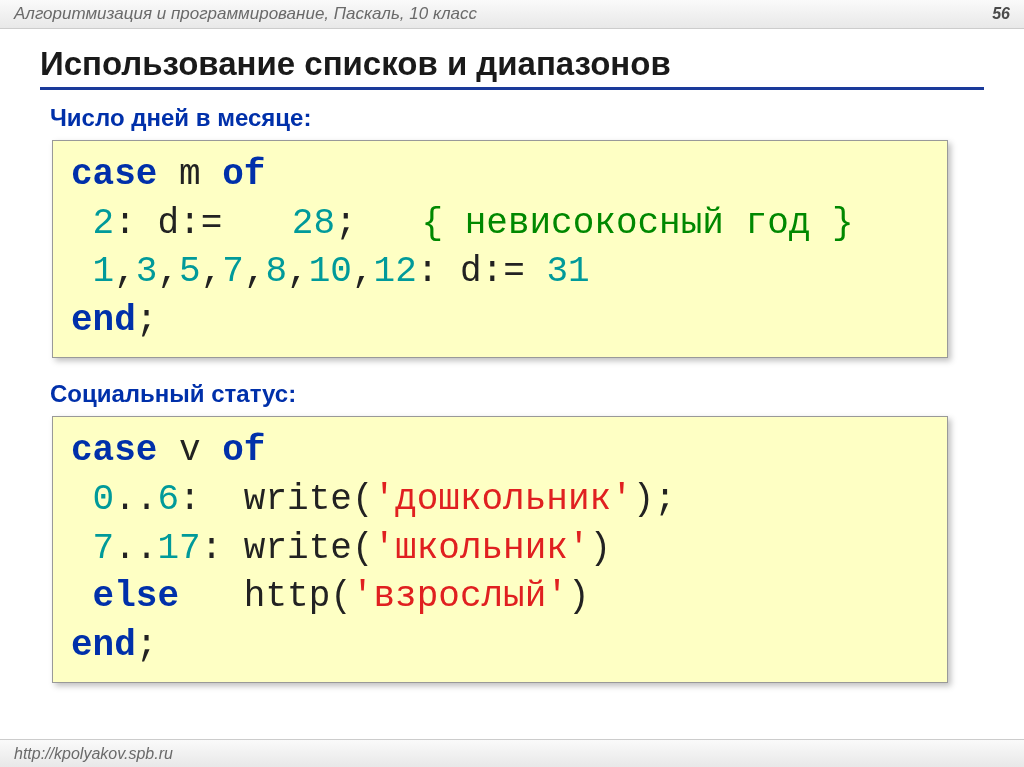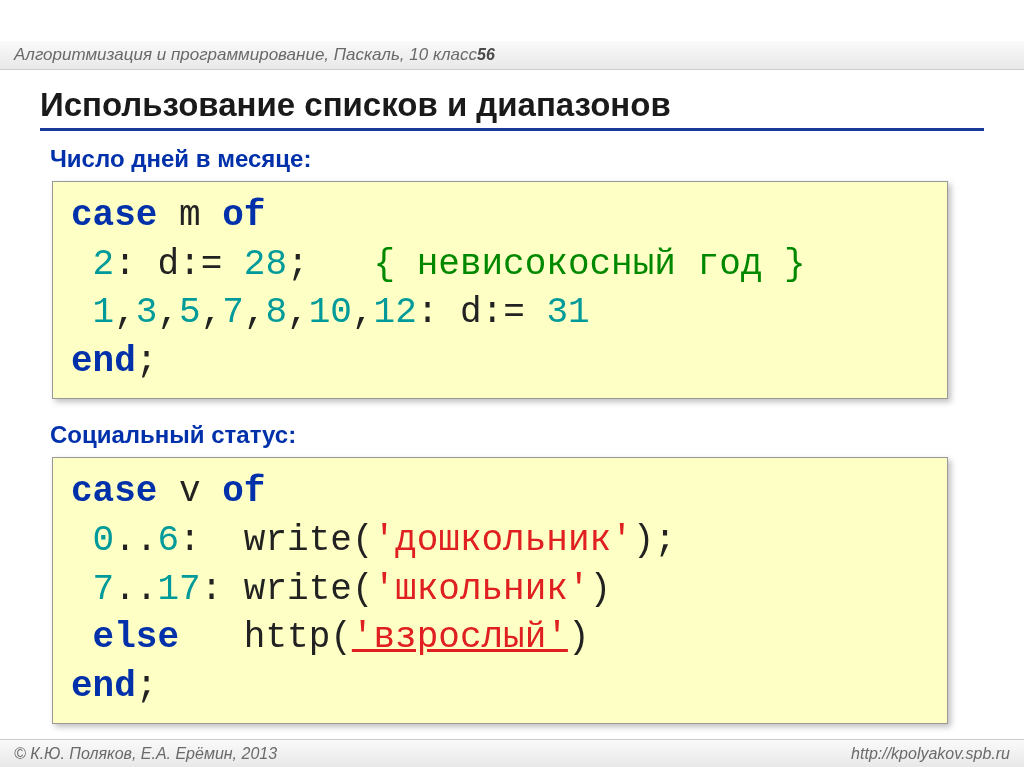--- a/index.html
+++ b/index.html
@@ -11,25 +11,24 @@
     position: relative;
     overflow: hidden;
   }
   .header {
     height: 28px;
     background: linear-gradient(to bottom, #fafafa, #e8e8e8);
     border-bottom: 1px solid #ccc;
     padding: 14px 14px;
     display: flex;
     align-items: center;
-    justify-content: flex-start;
+    justify-content: space-between;
     font-style: italic;
     color: #6a6a6a;
     font-size: 17px;
-    margin-top: 41px;
   }
   .page-num {
     font-weight: bold;
     color: #4a4a4a;
     font-size: 16px;
   }
   .content {
     padding: 10px 40px 4px 40px;
   }
   h1.title {
@@ -90,32 +89,31 @@
 </div>
 
 <div class="content">
   <h1 class="title">Использование списков и диапазонов</h1>
   <div class="title-underline"></div>
 
   <div class="subheading">Число дней в месяце:</div>
 
   <div class="codebox">
     <div><span class="c-kw" style="white-space: pre;">case</span><span class="c-plain" style="white-space: pre;"> m </span><span class="c-kw" style="white-space: pre;">of</span></div>
-    <div><span class="c-num" style="white-space: pre;"> 2</span><span class="c-plain" style="white-space: pre;">: d:= </span><span class="c-num" style="white-space: pre;">28</span><span class="c-plain" style="white-space: pre;">;   </span><span class="c-cmt" style="white-space: pre;">{ невисокосный год }</span></div>
+    <div><span class="c-num" style="white-space: pre;"> 2</span><span class="c-plain" style="white-space: pre;">: d:= </span><span class="c-num" style="white-space: pre; margin-left: 48px;">28</span><span class="c-plain" style="white-space: pre;">;   </span><span class="c-cmt" style="white-space: pre;">{ невисокосный год }</span></div>
     <div><span class="c-num" style="white-space: pre;"> 1</span><span class="c-plain" style="white-space: pre;">,</span><span class="c-num" style="white-space: pre;">3</span><span class="c-plain" style="white-space: pre;">,</span><span class="c-num" style="white-space: pre;">5</span><span class="c-plain" style="white-space: pre;">,</span><span class="c-num" style="white-space: pre;">7</span><span class="c-plain" style="white-space: pre;">,</span><span class="c-num" style="white-space: pre;">8</span><span class="c-plain" style="white-space: pre;">,</span><span class="c-num" style="white-space: pre;">10</span><span class="c-plain" style="white-space: pre;">,</span><span class="c-num" style="white-space: pre;">12</span><span class="c-plain" style="white-space: pre;">: d:= </span><span class="c-num" style="white-space: pre;">31</span></div>
     <div><span class="c-kw" style="white-space: pre;">end</span><span class="c-plain" style="white-space: pre;">;</span></div>
   </div>
 
   <div class="subheading">Социальный статус:</div>
 
   <div class="codebox">
     <div><span class="c-kw" style="white-space: pre;">case</span><span class="c-plain" style="white-space: pre;"> v </span><span class="c-kw" style="white-space: pre;">of</span></div>
     <div><span class="c-num" style="white-space: pre;"> 0</span><span class="c-plain" style="white-space: pre;">..</span><span class="c-num" style="white-space: pre;">6</span><span class="c-plain" style="white-space: pre;">:  write(</span><span class="c-str" style="white-space: pre;">'дошкольник'</span><span class="c-plain" style="white-space: pre;">);</span></div>
     <div><span class="c-num" style="white-space: pre;"> 7</span><span class="c-plain" style="white-space: pre;">..</span><span class="c-num" style="white-space: pre;">17</span><span class="c-plain" style="white-space: pre;">: write(</span><span class="c-str" style="white-space: pre;">'школьник'</span><span class="c-plain" style="white-space: pre;">)</span></div>
-    <div><span class="c-kw" style="white-space: pre;"> else</span><span class="c-plain" style="white-space: pre;">   http(</span><span class="c-str" style="white-space: pre; text-decoration: underline;">'взрослый'</span><span class="c-plain" style="white-space: pre;">)</span></div>
+    <div><span class="c-kw" style="white-space: pre;"> else</span><span class="c-plain" style="white-space: pre;">   http(</span><span class="c-str" style="white-space: pre;">'взрослый'</span><span class="c-plain" style="white-space: pre;">)</span></div>
     <div><span class="c-kw" style="white-space: pre;">end</span><span class="c-plain" style="white-space: pre;">;</span></div>
   </div>
 </div>
 
 <div class="footer">
-  <span>© К.Ю. Поляков, Е.А. Ерёмин, 2013</span>
   <span>http://kpolyakov.spb.ru</span>
 </div>
 
 </body></html>

